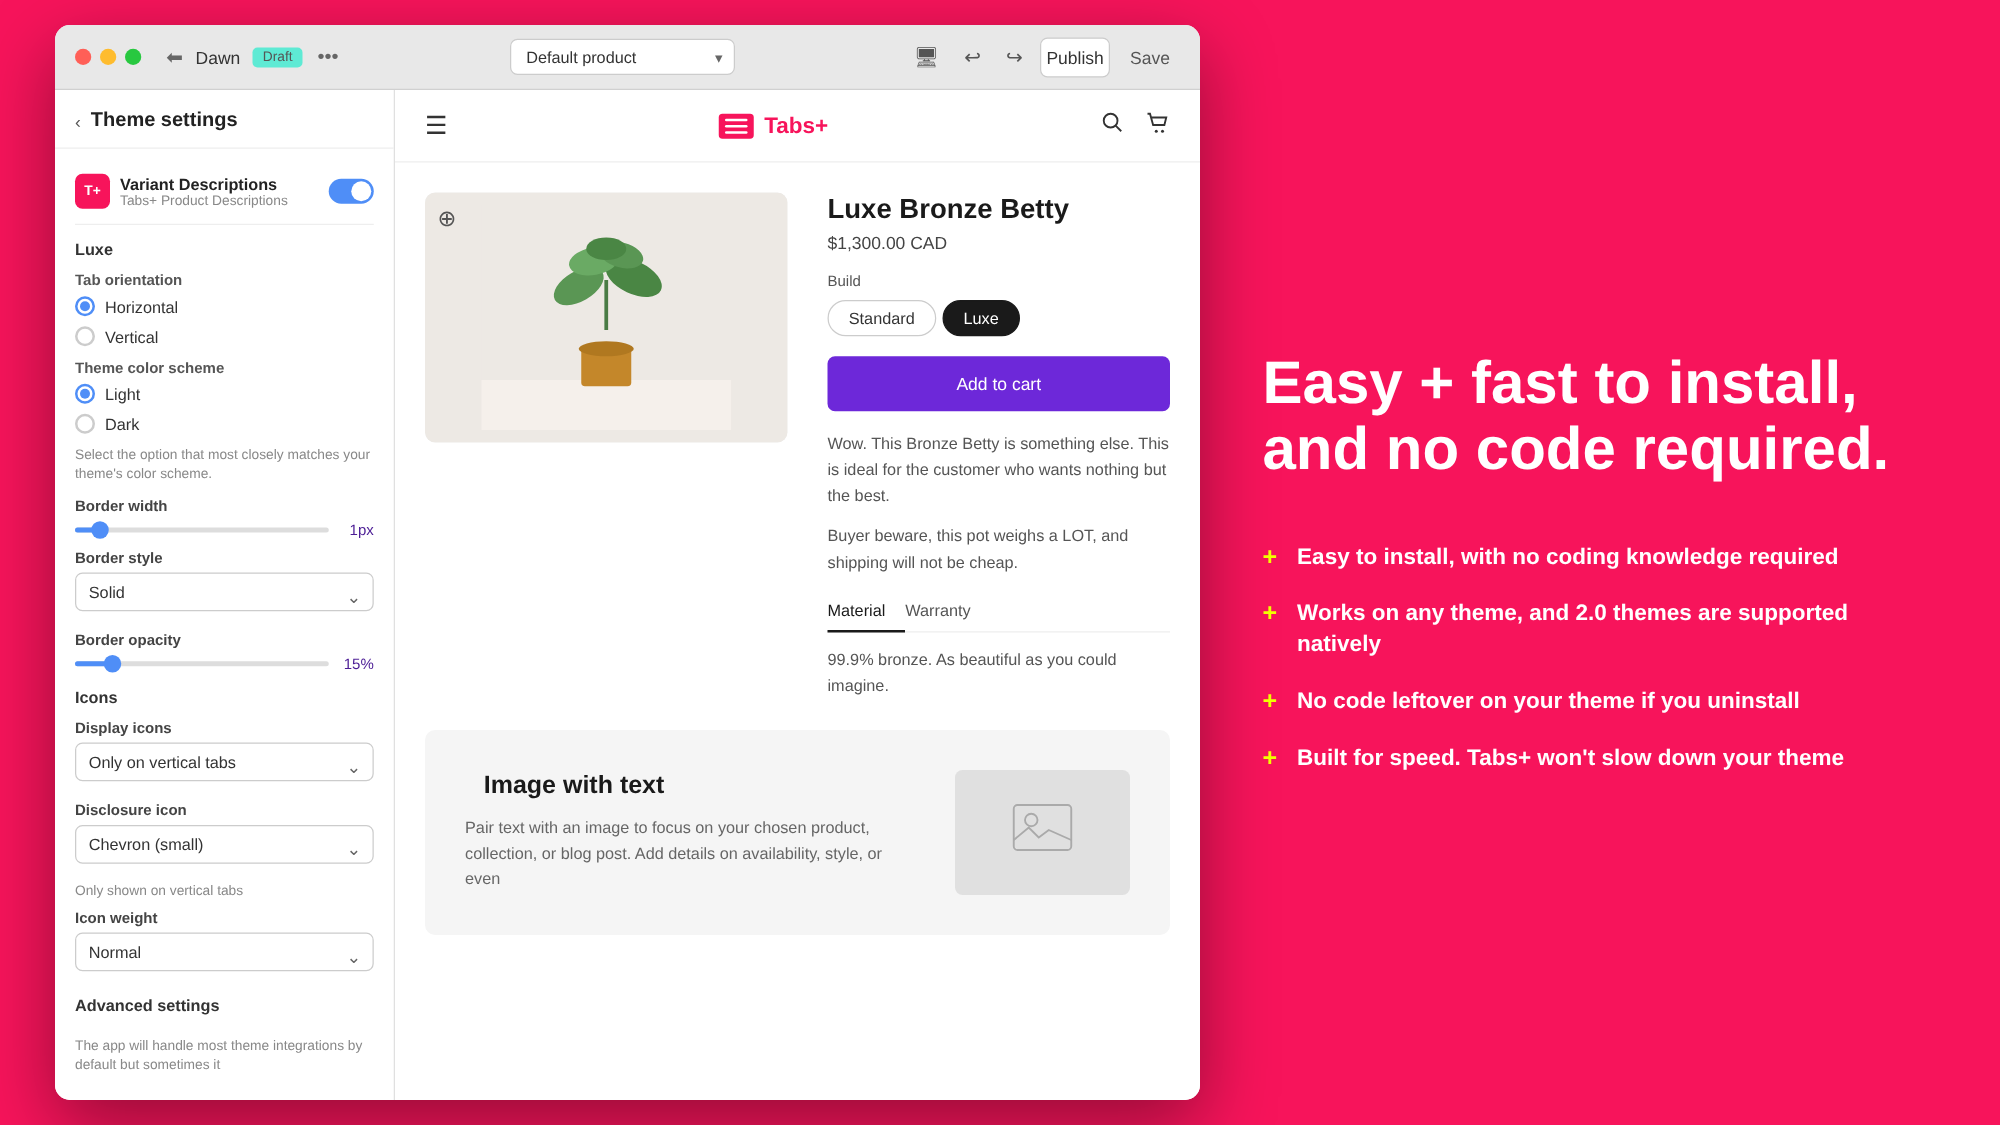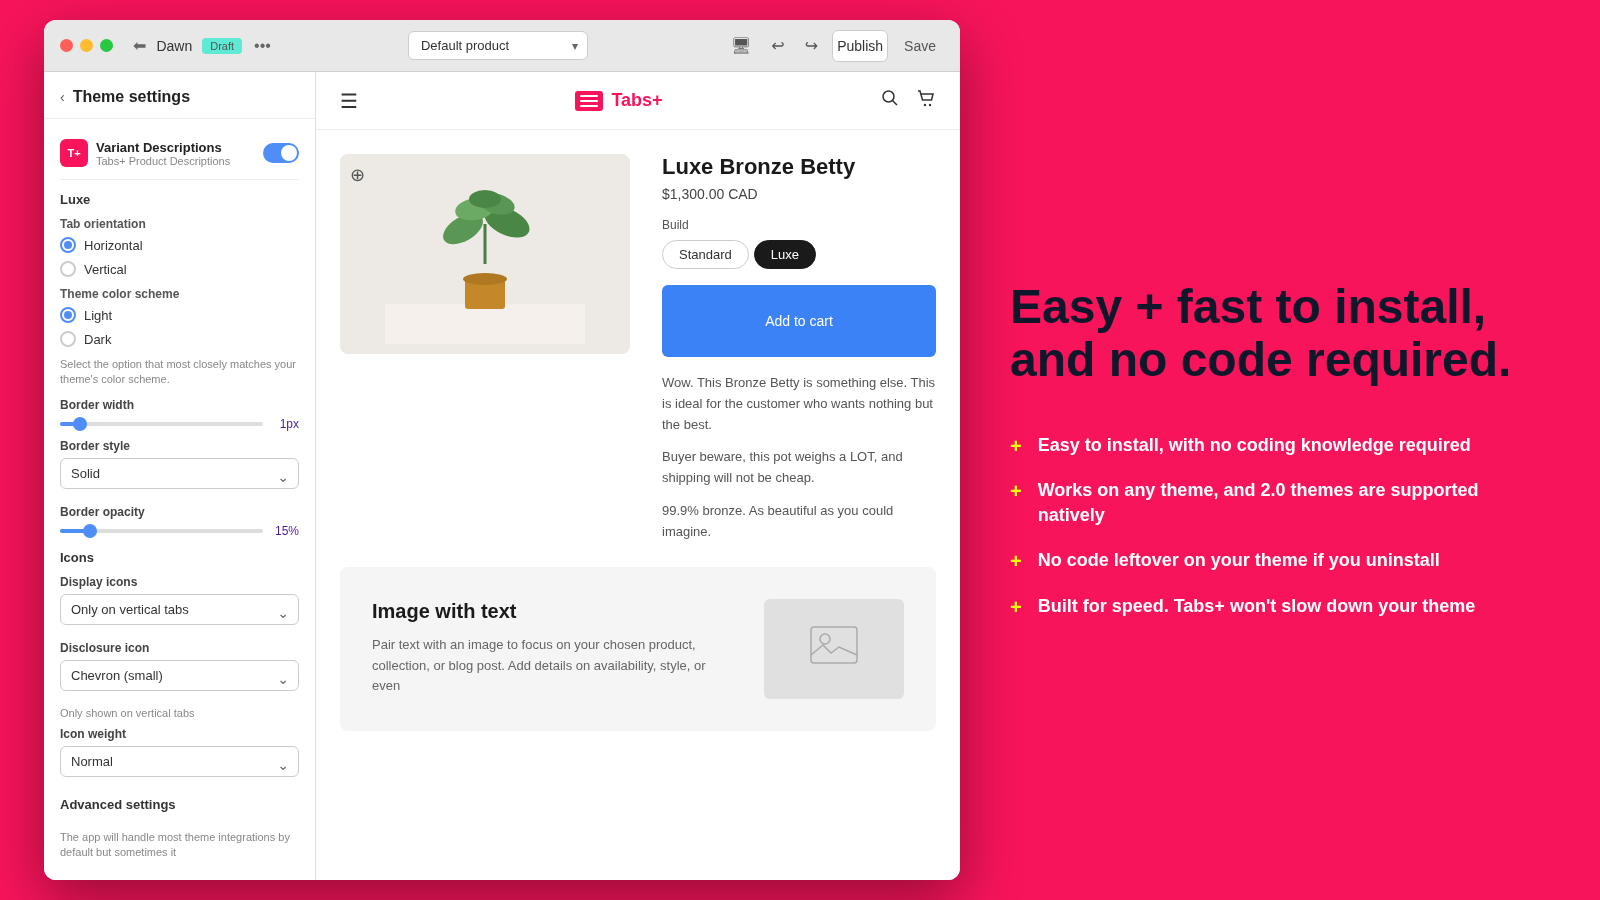--- a/index.html
+++ b/index.html
@@ -409,25 +409,25 @@
       color: #333;
     }
     .build-option.active {
       background: #1a1a1a;
       color: white;
       border-color: #1a1a1a;
     }
 
     .add-to-cart {
       width: 100%;
-      background: #3b82f6;
+      background: #6d28d9;
       color: white;
       border: none;
       border-radius: 6px;
-      padding: 28px;
+      padding: 14px;
       font-size: 14px;
       font-weight: 500;
       cursor: pointer;
       margin-bottom: 16px;
     }
 
     .product-desc { font-size: 13px; color: #555; line-height: 1.6; margin-bottom: 12px; }
 
     .tabs-nav {
       display: flex;
@@ -453,21 +453,21 @@
     .image-with-text {
       background: #f5f5f5;
       margin: 0 24px 24px;
       border-radius: 8px;
       padding: 32px;
       display: flex;
       gap: 32px;
       align-items: center;
     }
     .iwt-text { flex: 1; }
-    .iwt-title { font-size: 20px; font-weight: 600; color: #1a1a1a; margin-bottom: 12px; }
+    .iwt-title { font-size: 20px; font-weight: 600; color: #1a1a1a; margin-bottom: 12px; margin-left: 15px; }
     .iwt-desc { font-size: 13px; color: #666; line-height: 1.6; }
     .iwt-image {
       width: 140px;
       height: 100px;
       background: #e0e0e0;
       border-radius: 6px;
       display: flex;
       align-items: center;
       justify-content: center;
       flex-shrink: 0;
@@ -479,21 +479,21 @@
       width: 640px;
       flex-shrink: 0;
       padding: 60px 50px;
       display: flex;
       flex-direction: column;
       justify-content: center;
     }
     .promo-headline {
       font-size: 48px;
       font-weight: 900;
-      color: #0f172a;
+      color: #ffffff;
       line-height: 1.1;
       margin-bottom: 46px;
     }
     .promo-list { list-style: none; display: flex; flex-direction: column; gap: 20px; }
     .promo-item { display: flex; align-items: flex-start; gap: 16px; }
     .promo-plus {
       color: #F0FF00;
       font-size: 20px;
       font-weight: 900;
       margin-top: 2px;
@@ -719,20 +719,24 @@
           <div class="build-options">
             <button class="build-option">Standard</button>
             <button class="build-option active">Luxe</button>
           </div>
 
           <button class="add-to-cart">Add to cart</button>
 
           <div class="product-desc">Wow. This Bronze Betty is something else. This is ideal for the customer who wants nothing but the best.</div>
           <div class="product-desc">Buyer beware, this pot weighs a LOT, and shipping will not be cheap.</div>
 
+          <div class="tabs-nav">
+            <div class="tab-item active">Material</div>
+            <div class="tab-item">Warranty</div>
+          </div>
           <div class="tab-content">99.9% bronze. As beautiful as you could imagine.</div>
         </div>
       </div>
 
       <div class="image-with-text">
         <div class="iwt-text">
           <div class="iwt-title">Image with text</div>
           <div class="iwt-desc">Pair text with an image to focus on your chosen product, collection, or blog post. Add details on availability, style, or even</div>
         </div>
         <div class="iwt-image">

